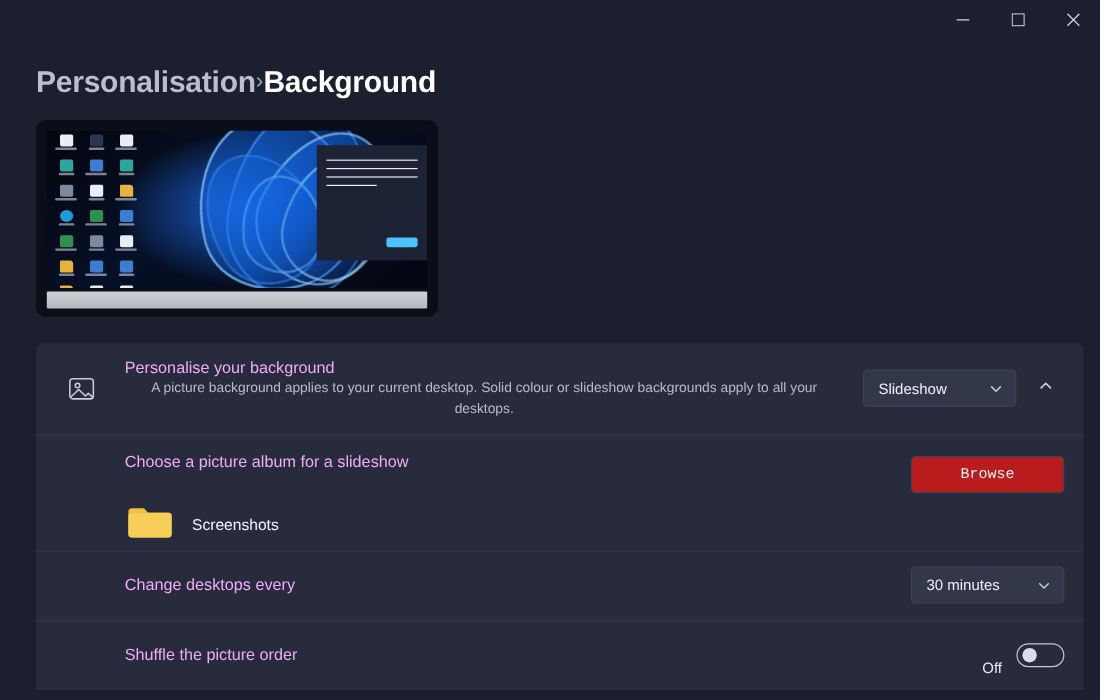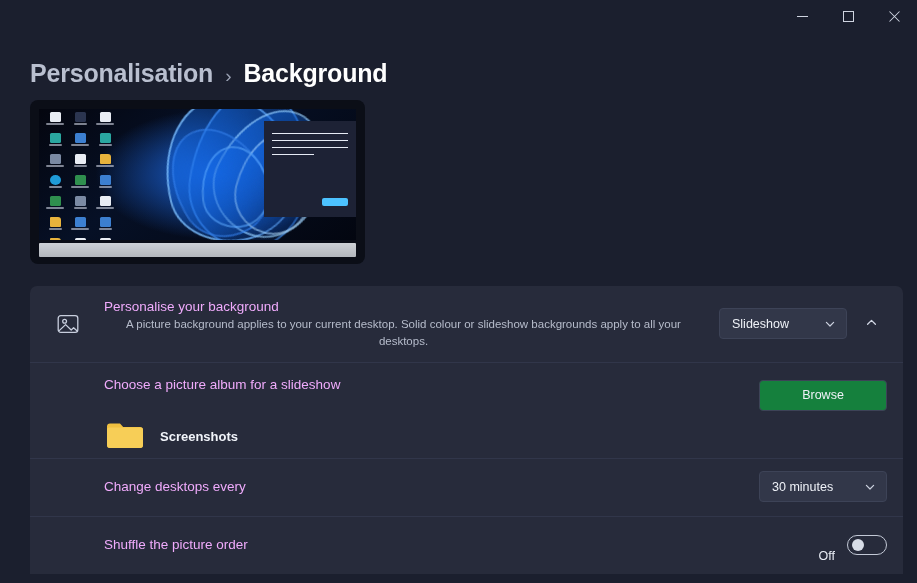--- a/index.html
+++ b/index.html
@@ -30,22 +30,21 @@
     align-items: center;
     justify-content: center;
     cursor: default;
     color: #cfd4e0;
   }
   .win-btn svg { display: block; }
 
   
   .breadcrumb {
     display: flex;
-    align-items: flex-end;
-    gap: 12px;
+    align-items: center;
     padding: 18px 0 0 30px;
     height: 56px;
   }
   .crumb-parent {
     font-size: 25px;
     font-weight: 600;
     color: #b9bfcf;
     letter-spacing: -0.2px;
     cursor: pointer;
   }
@@ -237,29 +236,30 @@
     font-size: 12.5px;
     color: #eef1f7;
     cursor: default;
   }
   .combo .chev { color: #c9cfdd; display: flex; }
 
   
   .btn {
     height: 31px;
     min-width: 128px;
-    background: #15803d;
+    background: #b91c1c;
     border: 1px solid #3d4357;
     border-radius: 4px;
     display: flex;
     align-items: center;
     justify-content: center;
     font-size: 12.5px;
     color: #eef1f7;
     cursor: default;
+    font-family: Liberation Mono, monospace;
   }
 
   
   .expander {
     width: 32px; height: 32px;
     border-radius: 4px;
     display: flex;
     align-items: center;
     justify-content: center;
     color: #cfd5e2;
@@ -463,21 +463,21 @@
               <path d="M2.6 8.2 L6.5 4.4 L10.4 8.2" stroke="currentColor" stroke-width="1.3" stroke-linecap="round" stroke-linejoin="round"></path>
             </svg>
         </span>
       </div>
     </div>
   </div>
 
   <div class="row" style="min-height:96px; align-items:flex-start; padding-top:14px;">
     <div class="row-body indent" style="padding-left:58px;">
       <div class="row-title">Choose a picture album for a slideshow</div>
-      <div class="folder-row" style="margin-top:22px;font-weight:bold;">
+      <div class="folder-row" style="margin-top:22px;">
         <span>
           <svg width="38" height="30" viewBox="0 0 38 30">
             <path d="M1 6.5 a3 3 0 0 1 3-3 h10 l3.2 3.6 H34 a3 3 0 0 1 3 3 V25 a3 3 0 0 1 -3 3 H4 a3 3 0 0 1 -3-3 Z" fill="#f0c040"></path>
             <path d="M1 9.8 a2.4 2.4 0 0 1 2.4-2.4 H34.6 A2.4 2.4 0 0 1 37 9.8 V25 a3 3 0 0 1 -3 3 H4 a3 3 0 0 1 -3-3 Z" fill="#f7ce57"></path>
           </svg>
         </span>
         <span class="folder-name">Screenshots</span>
       </div>
     </div>
     <div class="row-actions" style="margin-top:4px;">

